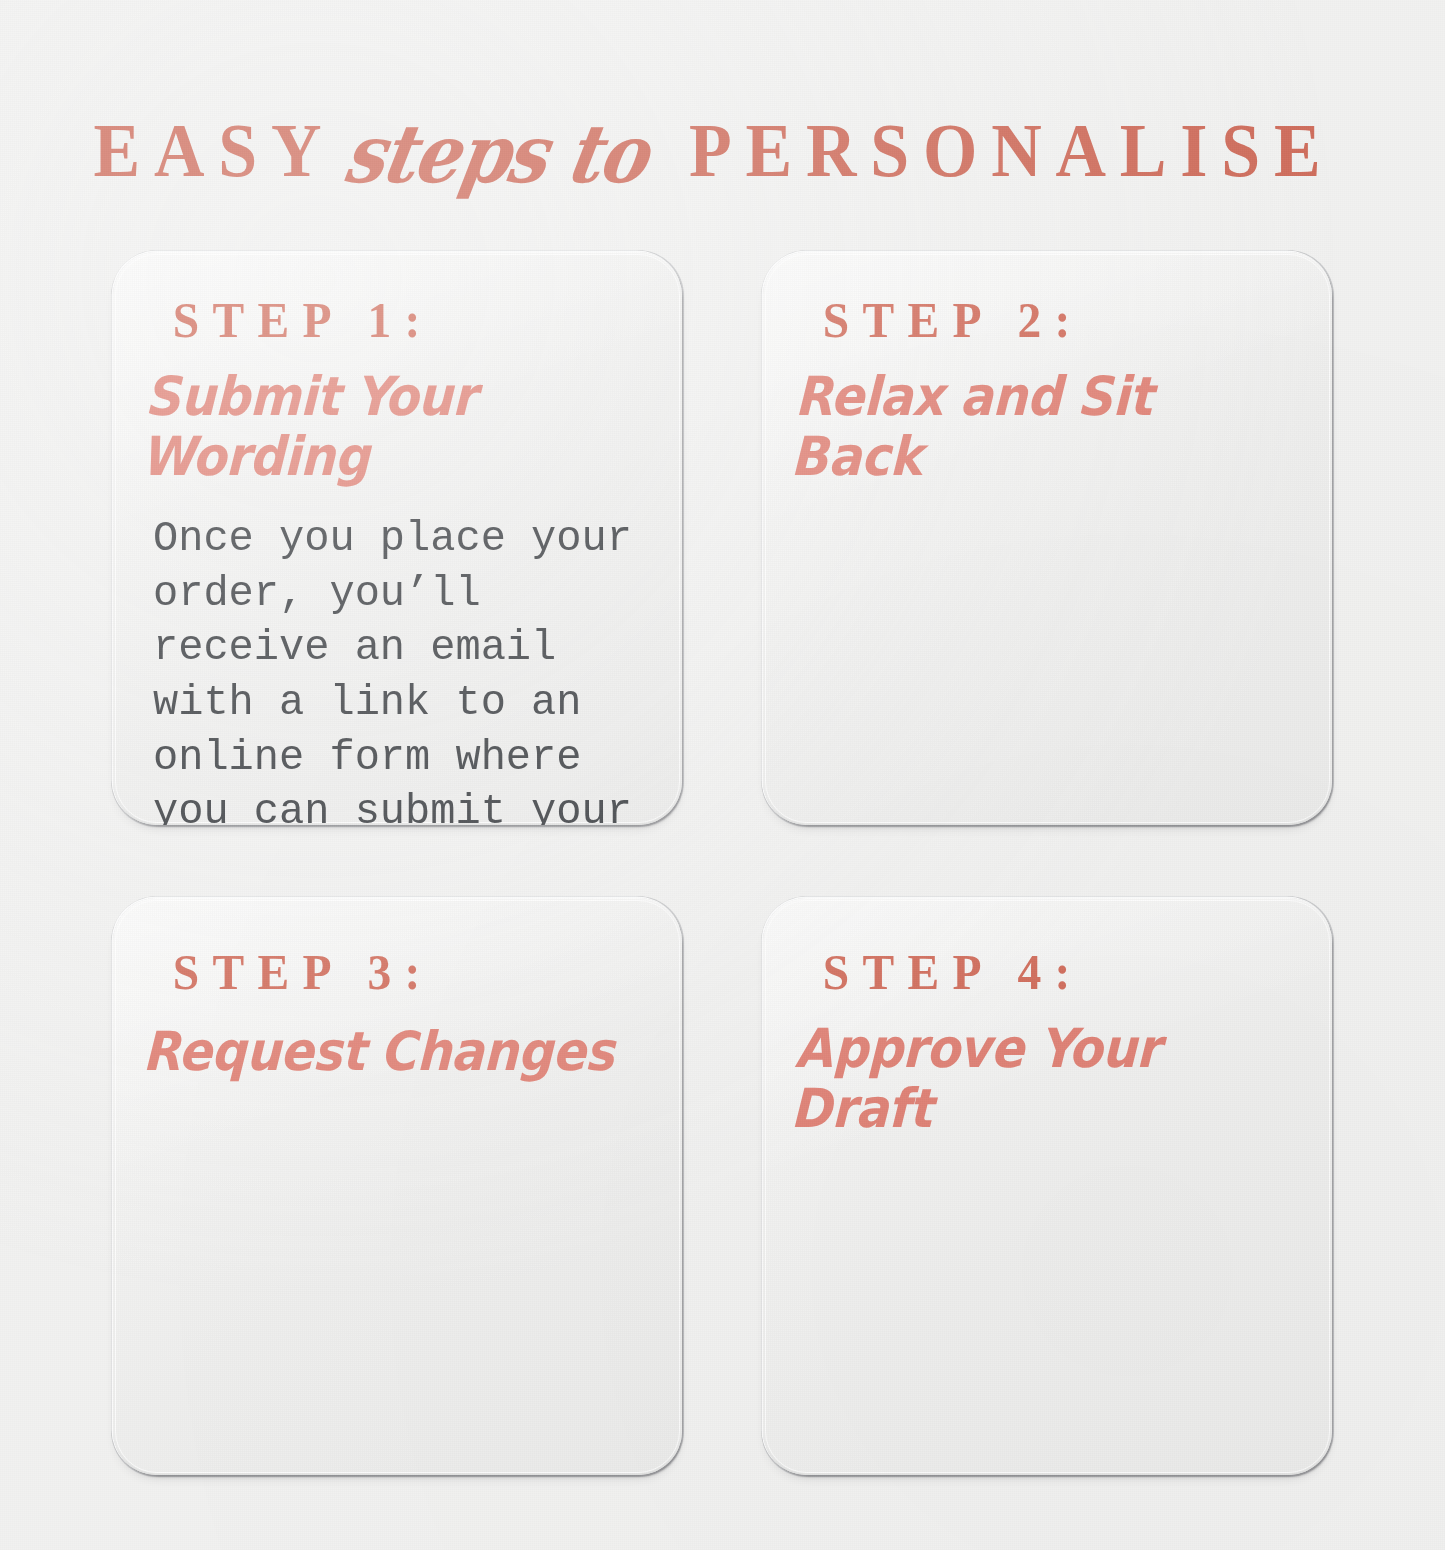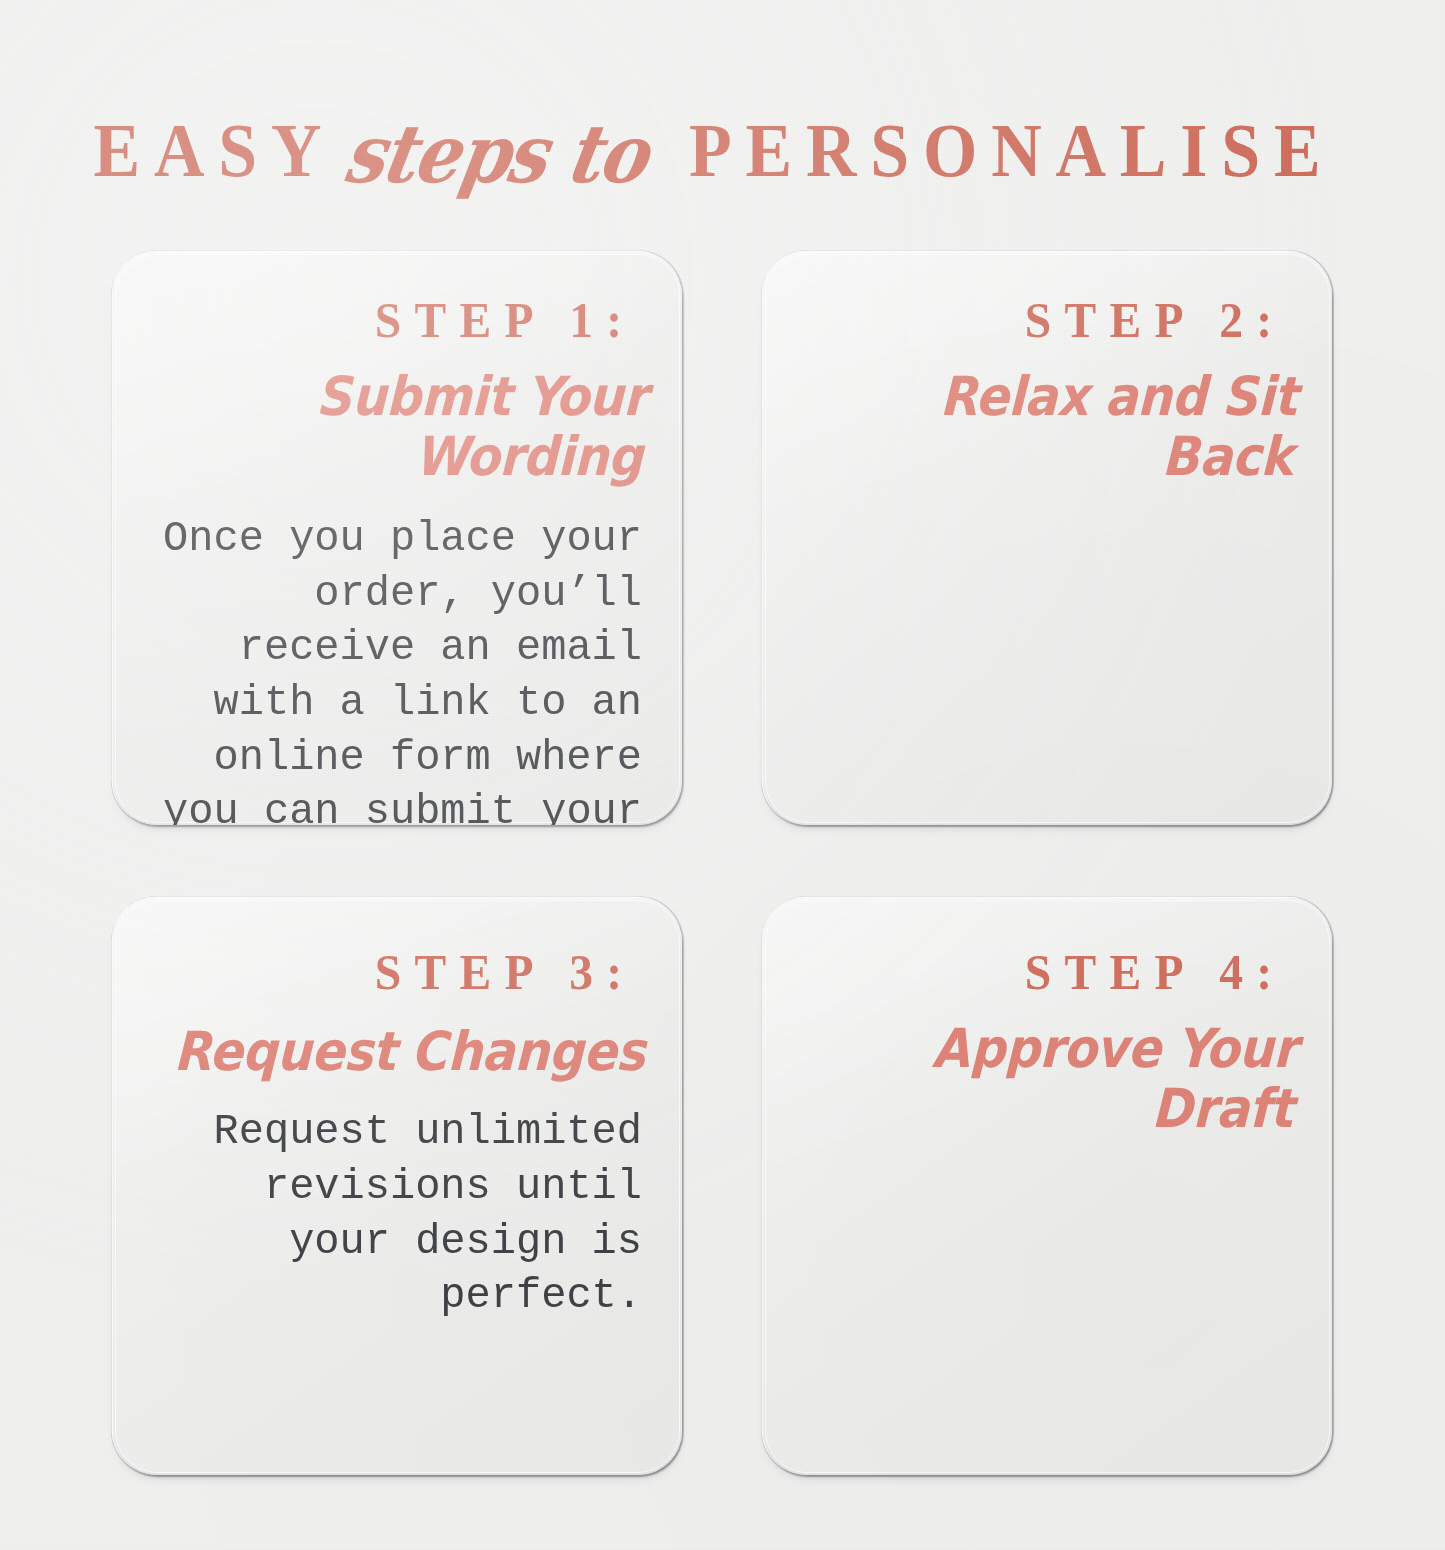--- a/index.html
+++ b/index.html
@@ -89,21 +89,21 @@
       linear-gradient(145deg, #f6f6f5 0%, #eeeeed 55%, #ebebea 100%);
     box-shadow:
       
       -1px -1px 0 0.5px rgba(255,255,255,.95),
        2px  3px 2px -1px rgba(90,92,95,.45),
        0 0 0 2px rgba(168,170,173,.55),
        0 6px 12px -6px rgba(60,62,66,.28),
       inset 0 1px 2px rgba(255,255,255,.9),
       inset 0 -1px 2px rgba(140,142,146,.18);
     padding:42px 34px 0 34px;
-    text-align:right;
+    text-align:left;
     overflow:hidden;
   }
   
   .card::before{
     content:"";
     position:absolute;
     inset:2px;
     border-radius:42px;
     border:1px solid rgba(255,255,255,.75);
     pointer-events:none;
@@ -178,21 +178,20 @@
     <div class="card-inner">
       <div class="step-label">STEP 2:</div>
       <div class="step-title">Relax and Sit Back</div>
     </div>
   </div>
 
   <div class="card row2">
     <div class="card-inner">
       <div class="step-label">STEP 3:</div>
       <div class="step-title">Request Changes</div>
-      <div class="step-body">Request unlimited revisions until your design is perfect.</div>
     </div>
   </div>
 
   <div class="card row2">
     <div class="card-inner">
       <div class="step-label">STEP 4:</div>
       <div class="step-title">Approve Your Draft</div>
     </div>
   </div>
 

